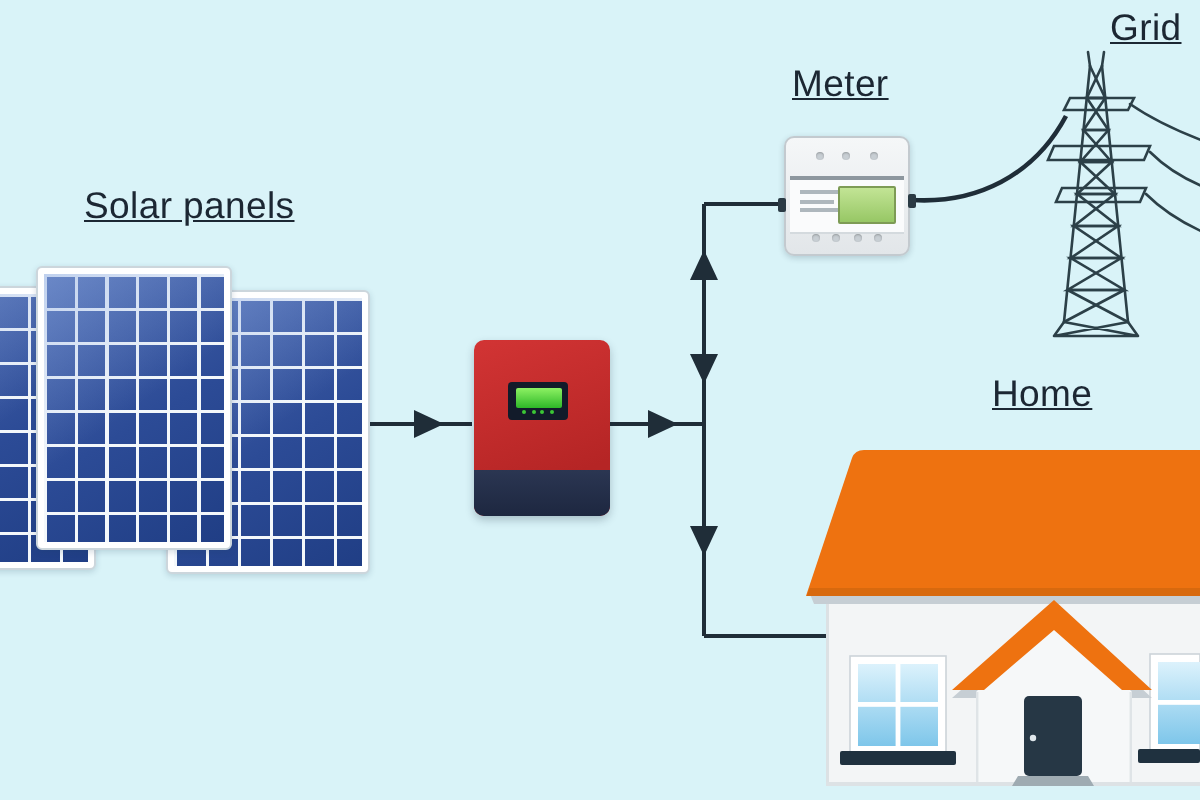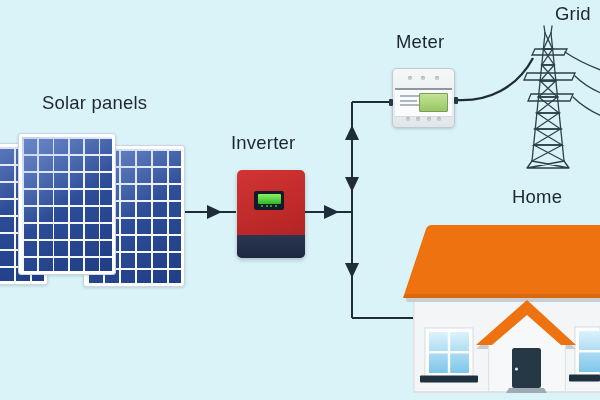--- a/index.html
+++ b/index.html
@@ -11,20 +11,21 @@
     font-family:"Liberation Sans", sans-serif;
   }
   .label{
     position:absolute;
     font-size:18.5px;
     font-weight:500;
     color:#1c2733;
     letter-spacing:.2px;
     z-index:6;
     white-space:nowrap;
+    text-decoration:underline;
   }
   svg{display:block;}
   .overlay{position:absolute;left:0;top:0;z-index:2;}
 
   
   .panel{
     position:absolute;
     background:#fff;
     border:1px solid #ccd6dc;
     border-radius:3px;
@@ -236,18 +237,17 @@
       <rect x="114" y="130" width="29" height="40" rx="2.5" fill="#263745"></rect>
       <circle cx="118.5" cy="151" r="1.6" fill="#dfe7ec"></circle>
       <polygon points="111,170 146,170 149,175 108,175" fill="#9fabb2"></polygon>
 
       <path d="M5,80 L28,11 Q29.5,7 34,7 L202,7 L202,80 Z" fill="#ee7210"></path>
       <path d="M6.8,76 L202,76 L202,80 L5.4,80 Z" fill="#d8690e"></path>
     </svg>
   </div>
 
   <div class="label" style="left:10px;top:92px;margin-left:32px;">Solar panels</div>
-  <div class="label" style="left:231px;top:132px;">Inverter</div>
   <div class="label" style="left:396px;top:31px;">Meter</div>
   <div class="label" style="left:555px;top:3px;">Grid</div>
-  <div class="label" style="left:496px;top:186px;margin-left:16px;">Home</div>
+  <div class="label" style="left:496px;top:186px;">Home</div>
 
 </div>
 
 </body></html>

